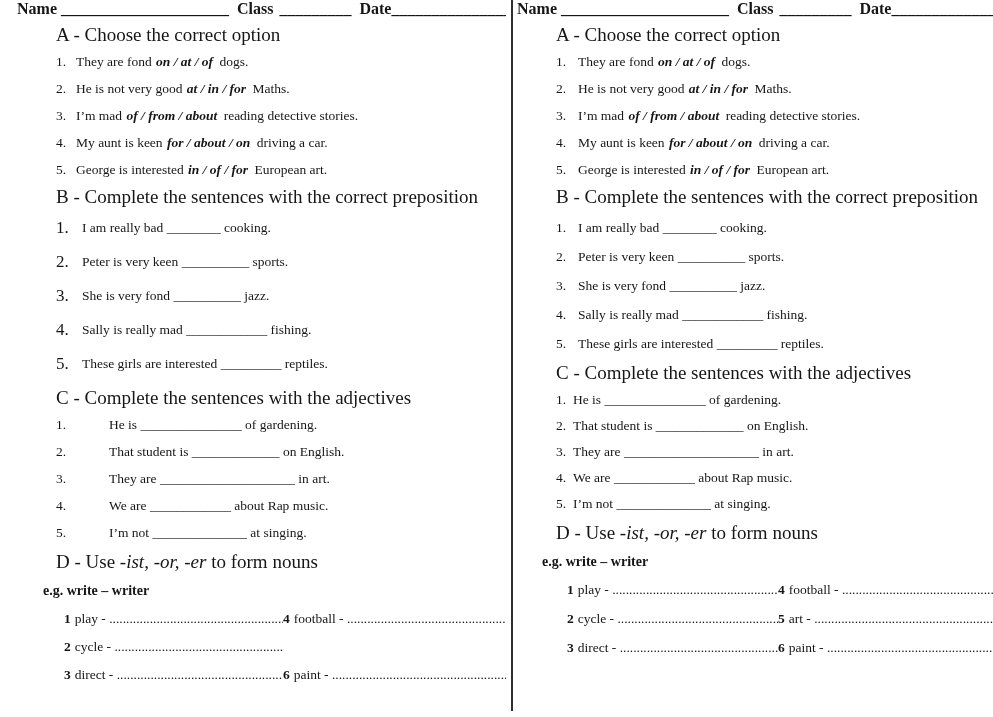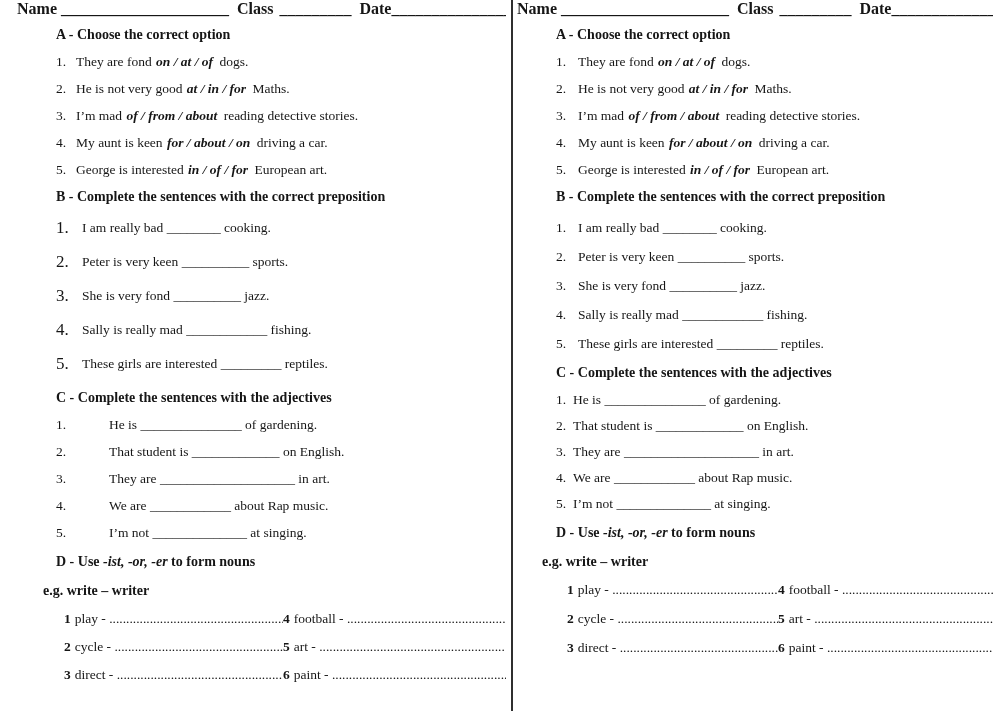--- a/index.html
+++ b/index.html
@@ -31,21 +31,21 @@
   .col-left .header  { padding-left: 17px; }
   .col-right .header { padding-left: 0; }
   .h-name-line  { margin-left: 4px; }
   .h-class-label{ margin-left: 8px; }
   .h-class-line { margin-left: 6px; }
   .h-date-label { margin-left: 8px; }
 
   .col-left  .body { padding-left: 56px; }
   .col-right .body { padding-left: 39px; }
 
-  .sec-title { font-weight: bold; font-size: 14px; line-height: 15px; white-space: nowrap; }
+  .sec-title { font-weight: normal; font-size: 19px; line-height: 15px; white-space: nowrap; }
   .t-a { margin: 0 0 12px 0; }
   .col-left  .t-b { margin: 12px 0 16px 0; }
   .col-left  .t-c { margin: 12px 0 12px 0; }
   .col-left  .t-d { margin: 14px 0 14px 0; }
   .col-right .t-b { margin: 12px 0 16px 0; }
   .col-right .t-c { margin: 12px 0 12px 0; }
   .col-right .t-d { margin: 14px 0 14px 0; }
 
   .item { display: flex; line-height: 15px; }
   .item .num { flex: 0 0 auto; }
@@ -164,21 +164,20 @@
       <div class="sec-title t-d"><span>D - Use </span><i>-ist, -or, -er</i><span> to form nouns</span></div>
 
       <div class="eg">e.g. write – writer</div>
 
       <div class="word-row">
         <div class="word w1"><span class="wnum">1</span><span>play - ......................................................</span></div>
         <div class="word w2"><span class="wnum">4</span><span>football - ..................................................</span></div>
       </div>
       <div class="word-row">
         <div class="word w1"><span class="wnum">2</span><span>cycle - .....................................................</span></div>
-        <div class="word w2"><span class="wnum">5</span><span>art - .......................................................</span></div>
       </div>
       <div class="word-row">
         <div class="word w1"><span class="wnum">3</span><span>direct - ....................................................</span></div>
         <div class="word w2"><span class="wnum">6</span><span>paint - .....................................................</span></div>
       </div>
 
     </div>
   </div>
 
   <div class="divider"></div>

